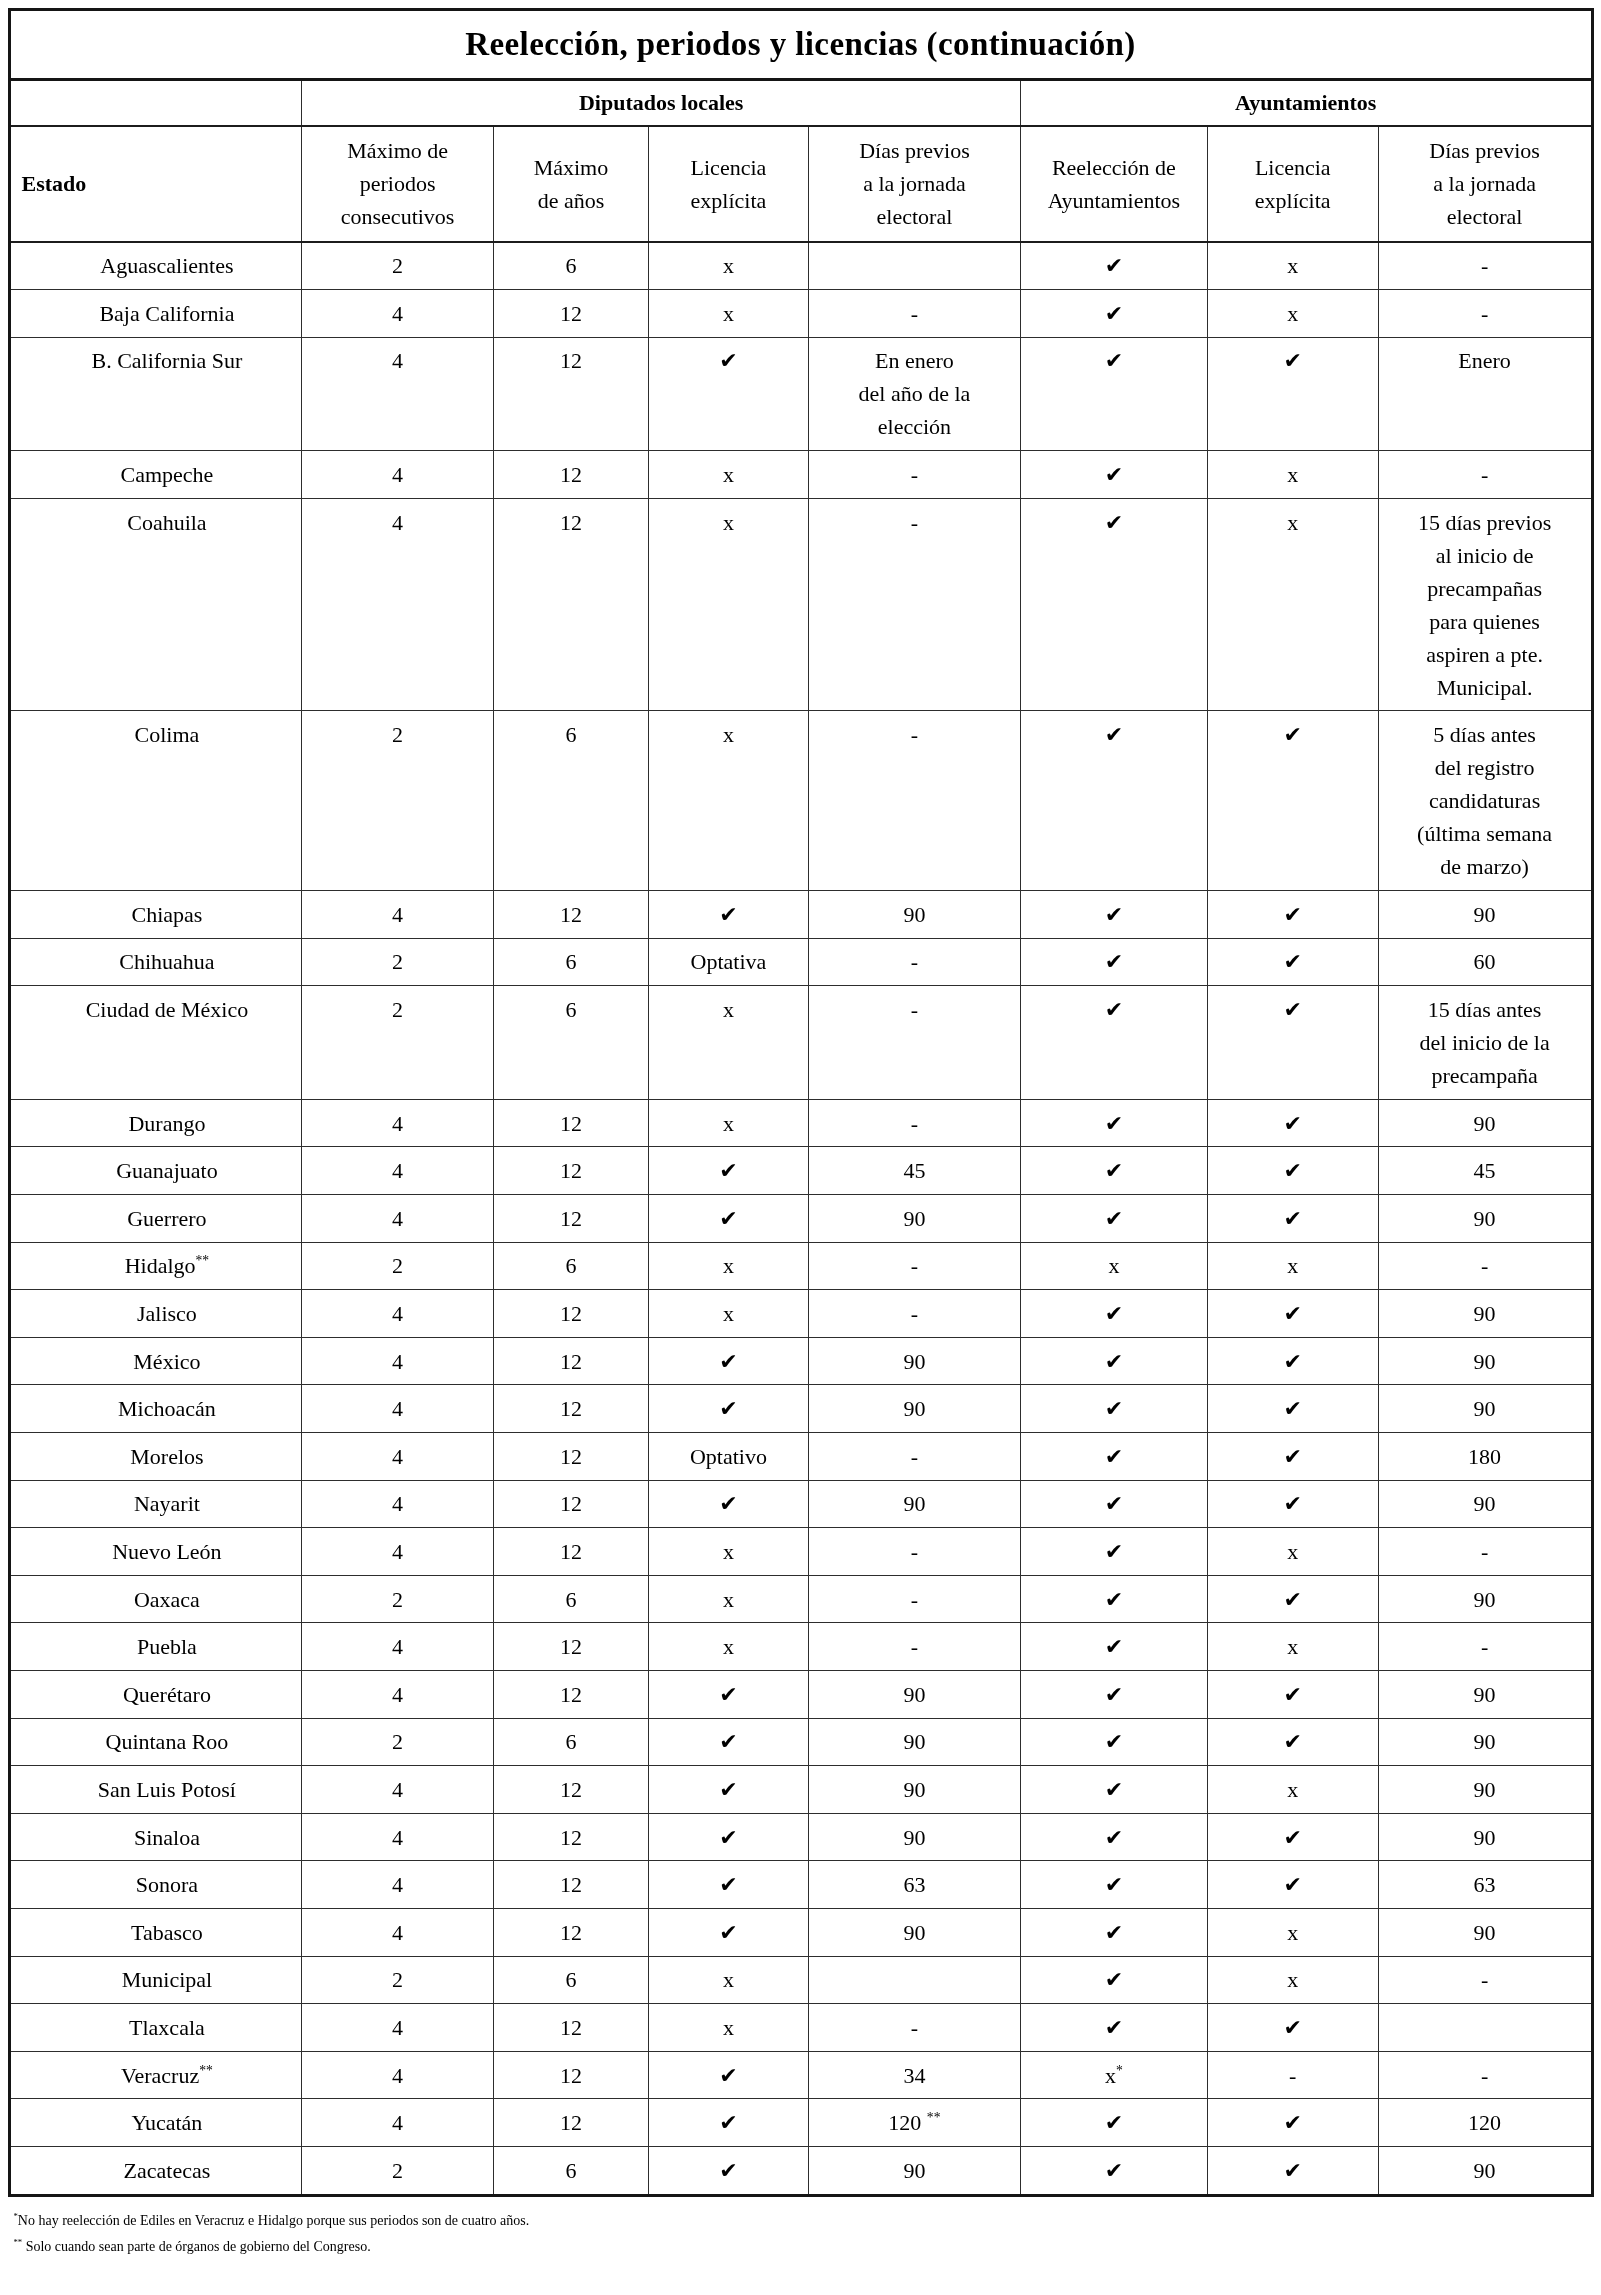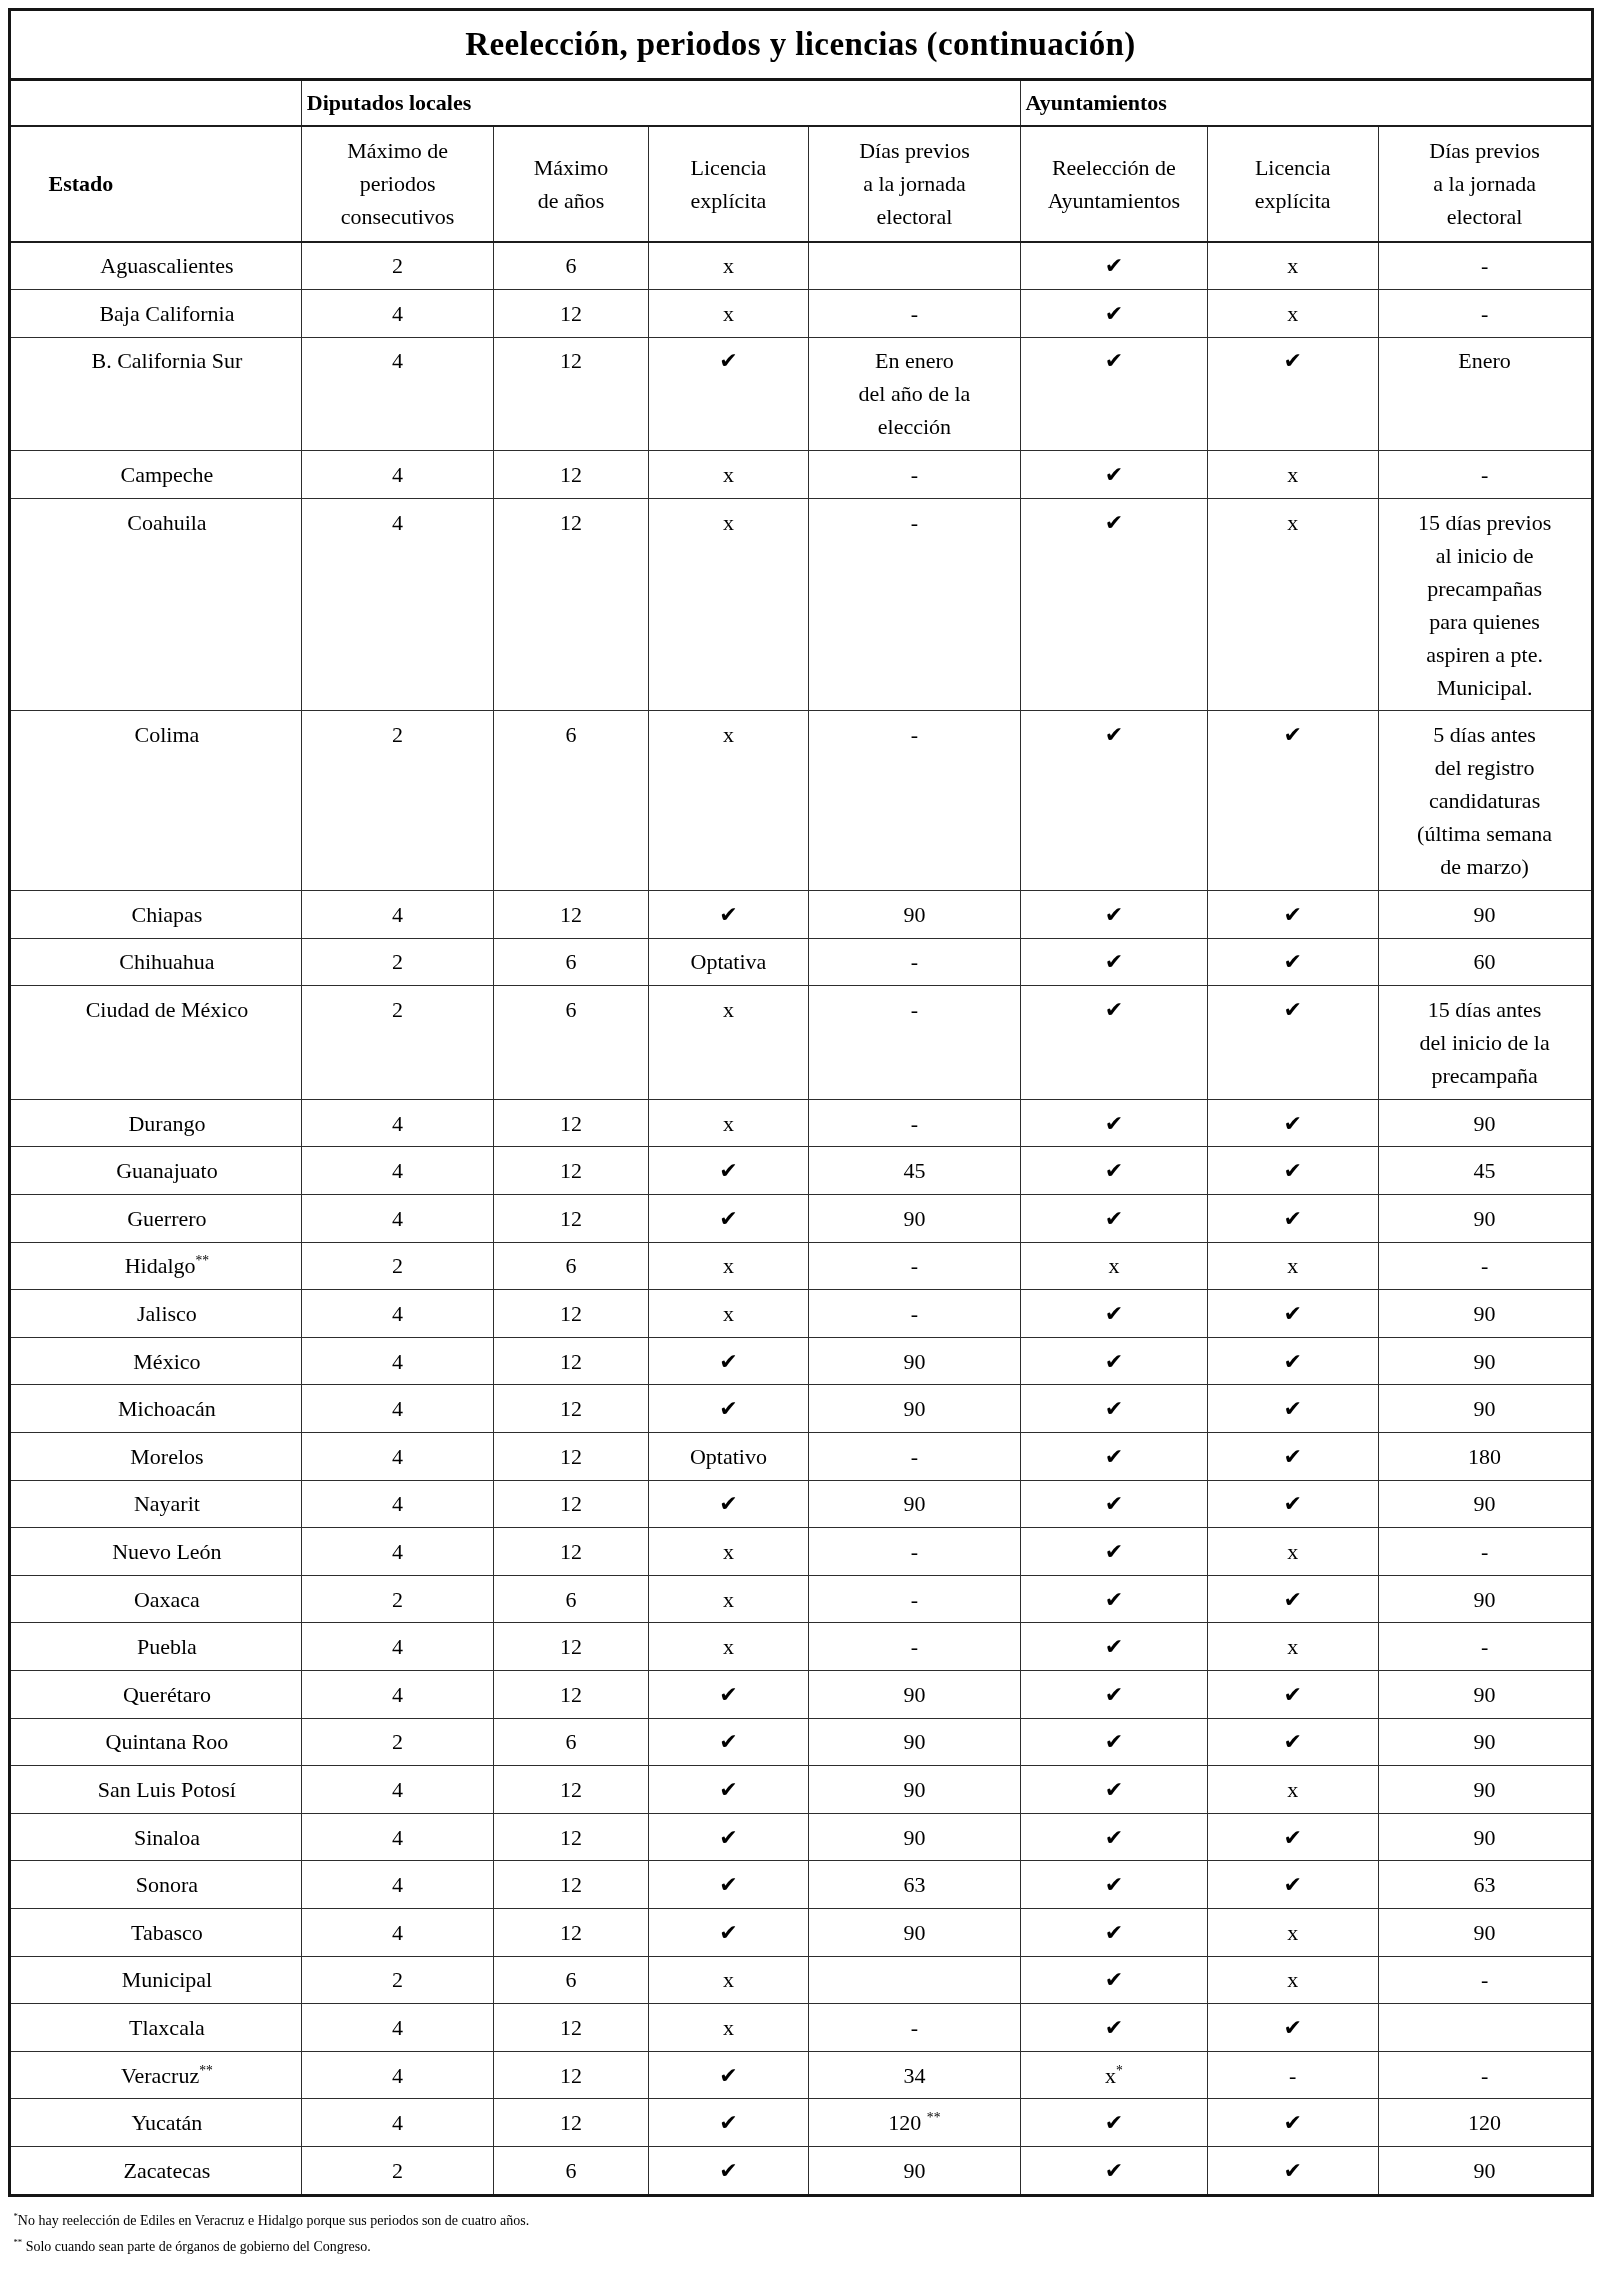--- a/index.html
+++ b/index.html
@@ -32,37 +32,37 @@
     border-bottom: 3px solid #151515;
     text-align: center;
     font-size: 33px;
     font-weight: bold;
     padding: 15px 13px;
     letter-spacing: 0.4px;
   }
   .group-row th {
     font-size: 22px;
     font-weight: bold;
-    text-align: left;
+    text-align: center;
     padding: 9px 4.5px;
     border-bottom: 2.3px solid #1c1c1c;
     vertical-align: middle;
   }
   .head-row th {
     font-size: 22px;
     font-weight: normal;
     text-align: center;
     vertical-align: middle;
     line-height: 1.5;
     padding: 7.5px 4.5px;
     border-bottom: 2.3px solid #1c1c1c;
   }
   .head-row th.estado-head {
     text-align: left;
-    padding-left: 38px;
+    padding-left: 11px;
     font-weight: bold;
   }
   td {
     font-size: 22px;
     line-height: 1.5;
     text-align: center;
     vertical-align: top;
     padding: 6.8px 6px;
     font-family: "Liberation Serif", "DejaVu Sans", serif;
   }

